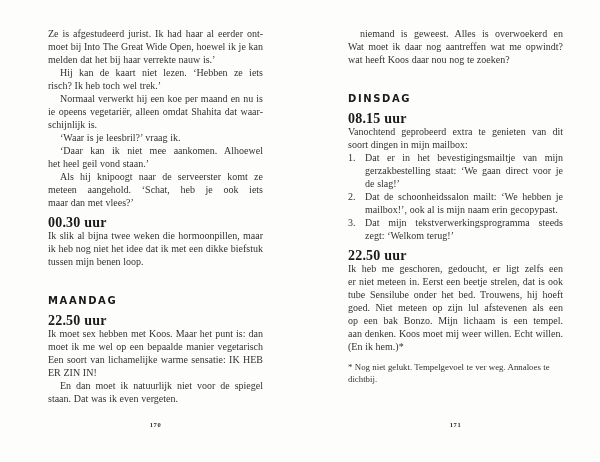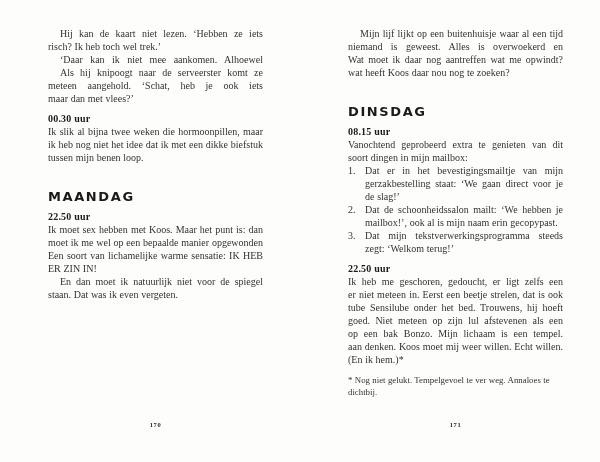--- a/index.html
+++ b/index.html
@@ -33,29 +33,29 @@
     height: 13px;
     overflow: hidden;
     word-spacing: 0.2px;
   }
   .line.last { text-align-last: left; }
   .para.indent .line:first-child { text-indent: 12px; }
 
   .day-heading {
     font-family: "DejaVu Sans", sans-serif;
     font-weight: bold;
-    font-size: 13px;
+    font-size: 10px;
     letter-spacing: 1.6px;
     color: #1b1a18;
     margin-top: 26px;
     height: 13px;
   }
   .time-heading {
     font-weight: bold;
-    font-size: 10px;
+    font-size: 14px;
     letter-spacing: 0.2px;
     color: #1b1a18;
     margin-top: 7px;
     height: 13px;
   }
 
   .list { margin: 0; }
   .list-item { display: flex; }
   .list-number {
     flex: 0 0 17px;
@@ -87,57 +87,70 @@
   }
   #left-pagenum  { left: 48px; }
   #right-pagenum { left: 48px; }
 </style>
 </head>
 <body>
 
 <div class="spread">
   <div class="page-half left">
     <div class="text-col" id="left-col">
+        <div class="para">
+          <div class="line">Ze is afgestudeerd jurist. Ik had haar al eerder ont-</div>
+          <div class="line">moet bij Into The Great Wide Open, hoewel ik je kan</div>
+          <div class="line last">melden dat het bij haar verrekte nauw is.’</div>
+        </div>
         <div class="para indent">
           <div class="line">Hij kan de kaart niet lezen. ‘Hebben ze iets vegeta-</div>
           <div class="line last">risch? Ik heb toch wel trek.’</div>
         </div>
         <div class="para indent">
+          <div class="line">Normaal verwerkt hij een koe per maand en nu is</div>
+          <div class="line">ie opeens vegetariër, alleen omdat Shahita dat waar-</div>
+          <div class="line last">schijnlijk is.</div>
+        </div>
+        <div class="para indent">
+          <div class="line last">‘Waar is je leesbril?’ vraag ik.</div>
+        </div>
+        <div class="para indent">
           <div class="line">‘Daar kan ik niet mee aankomen. Alhoewel Dinges</div>
+          <div class="line last">het heel geil vond staan.’</div>
         </div>
         <div class="para indent">
           <div class="line">Als hij knipoogt naar de serveerster komt ze</div>
           <div class="line">meteen aangehold. ‘Schat, heb je ook iets vegetarisch</div>
           <div class="line last">maar dan met vlees?’</div>
         </div>
         <div class="time-heading">00.30 uur</div>
         <div class="para">
           <div class="line">Ik slik al bijna twee weken die hormoonpillen, maar</div>
           <div class="line">ik heb nog niet het idee dat ik met een dikke biefstuk</div>
           <div class="line last">tussen mijn benen loop.</div>
         </div>
         <div class="day-heading">MAANDAG</div>
         <div class="time-heading">22.50 uur</div>
         <div class="para">
           <div class="line">Ik moet sex hebben met Koos. Maar het punt is: dan</div>
-          <div class="line">moet ik me wel op een bepaalde manier opgewonden</div>
+          <div class="line">moet ik me wel op een bepaalde manier vegetarisch</div>
           <div class="line">Een soort van lichamelijke warme sensatie: IK HEB</div>
           <div class="line last">ER ZIN IN!</div>
         </div>
         <div class="para indent">
           <div class="line">En dan moet ik natuurlijk niet voor de spiegel gaan</div>
           <div class="line last">staan. Dat was ik even vergeten.</div>
         </div>
       </div>
     <div class="pagenum" id="left-pagenum">170</div>
   </div>
   <div class="page-half right">
     <div class="text-col" id="right-col">
         <div class="para indent">
-          <div class="line">Mijn lijf lijkt op een buitenhuisje waar al een tijd</div>
           <div class="line">niemand is geweest. Alles is overwoekerd en ingezakt.</div>
           <div class="line">Wat moet ik daar nog aantreffen wat me opwindt? En</div>
           <div class="line last">wat heeft Koos daar nou nog te zoeken?</div>
         </div>
         <div class="day-heading">DINSDAG</div>
         <div class="time-heading">08.15 uur</div>
         <div class="para">
           <div class="line">Vanochtend geprobeerd extra te genieten van dit</div>
           <div class="line last">soort dingen in mijn mailbox:</div>
         </div>

